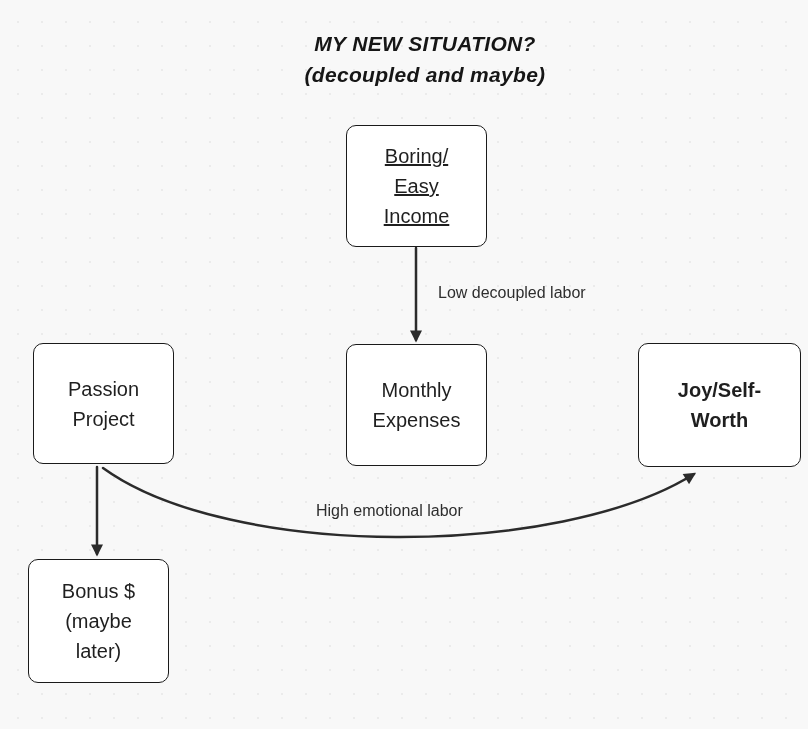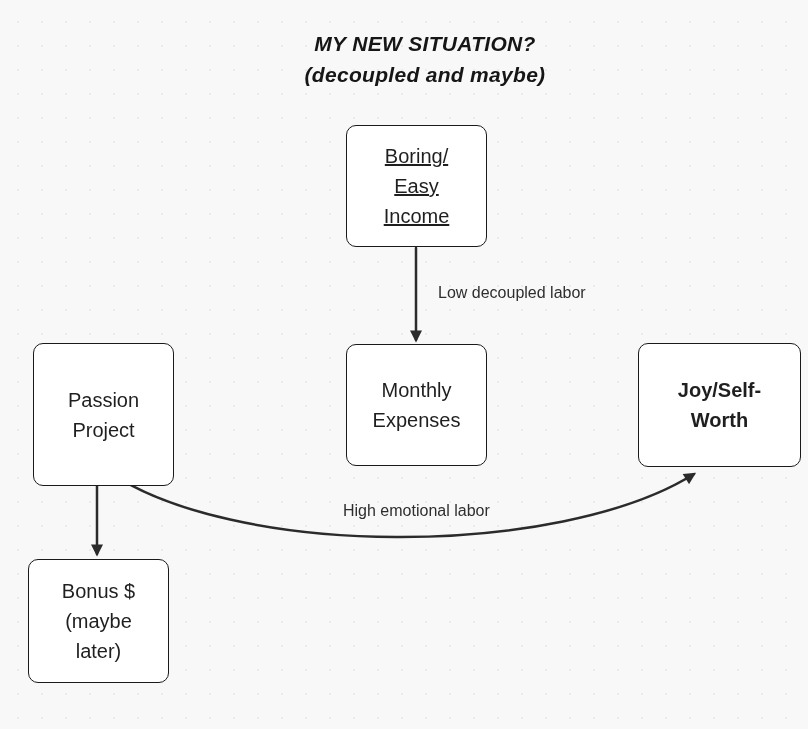--- a/index.html
+++ b/index.html
@@ -41,33 +41,33 @@
     display: flex;
     align-items: center;
     justify-content: center;
     text-align: center;
     font-size: 20px;
     line-height: 30px;
     color: #1f1f1f;
   }
   .node .node-label { white-space: pre-line; }
   .node-boring  { left: 346px; top: 125px; width: 141px; height: 122px; text-decoration: underline; }
-  .node-passion { left:  33px; top: 343px; width: 141px; height: 143px; }
+  .node-passion { left:  33px; top: 343px; width: 141px; height: 121px; }
   .node-monthly { left: 346px; top: 344px; width: 141px; height: 122px; }
   .node-joy     { left: 638px; top: 343px; width: 163px; height: 124px; font-weight: bold; }
   .node-bonus   { left:  28px; top: 559px; width: 141px; height: 124px; }
   .edge-label {
     position: absolute;
     font-size: 16px;
     line-height: 20px;
     color: #2e2e2e;
     white-space: nowrap;
   }
   .edge-label-low  { left: 438px; top: 283px; }
-  .edge-label-high { left: 316px; top: 501px; margin-left: 27px; }
+  .edge-label-high { left: 316px; top: 501px; }
   svg.edges {
     position: absolute;
     left: 0; top: 0;
     width: 808px; height: 729px;
     pointer-events: none;
   }
   svg.edges path.edge {
     fill: none;
     stroke: #2b2b2b;
     stroke-width: 2.5px;

